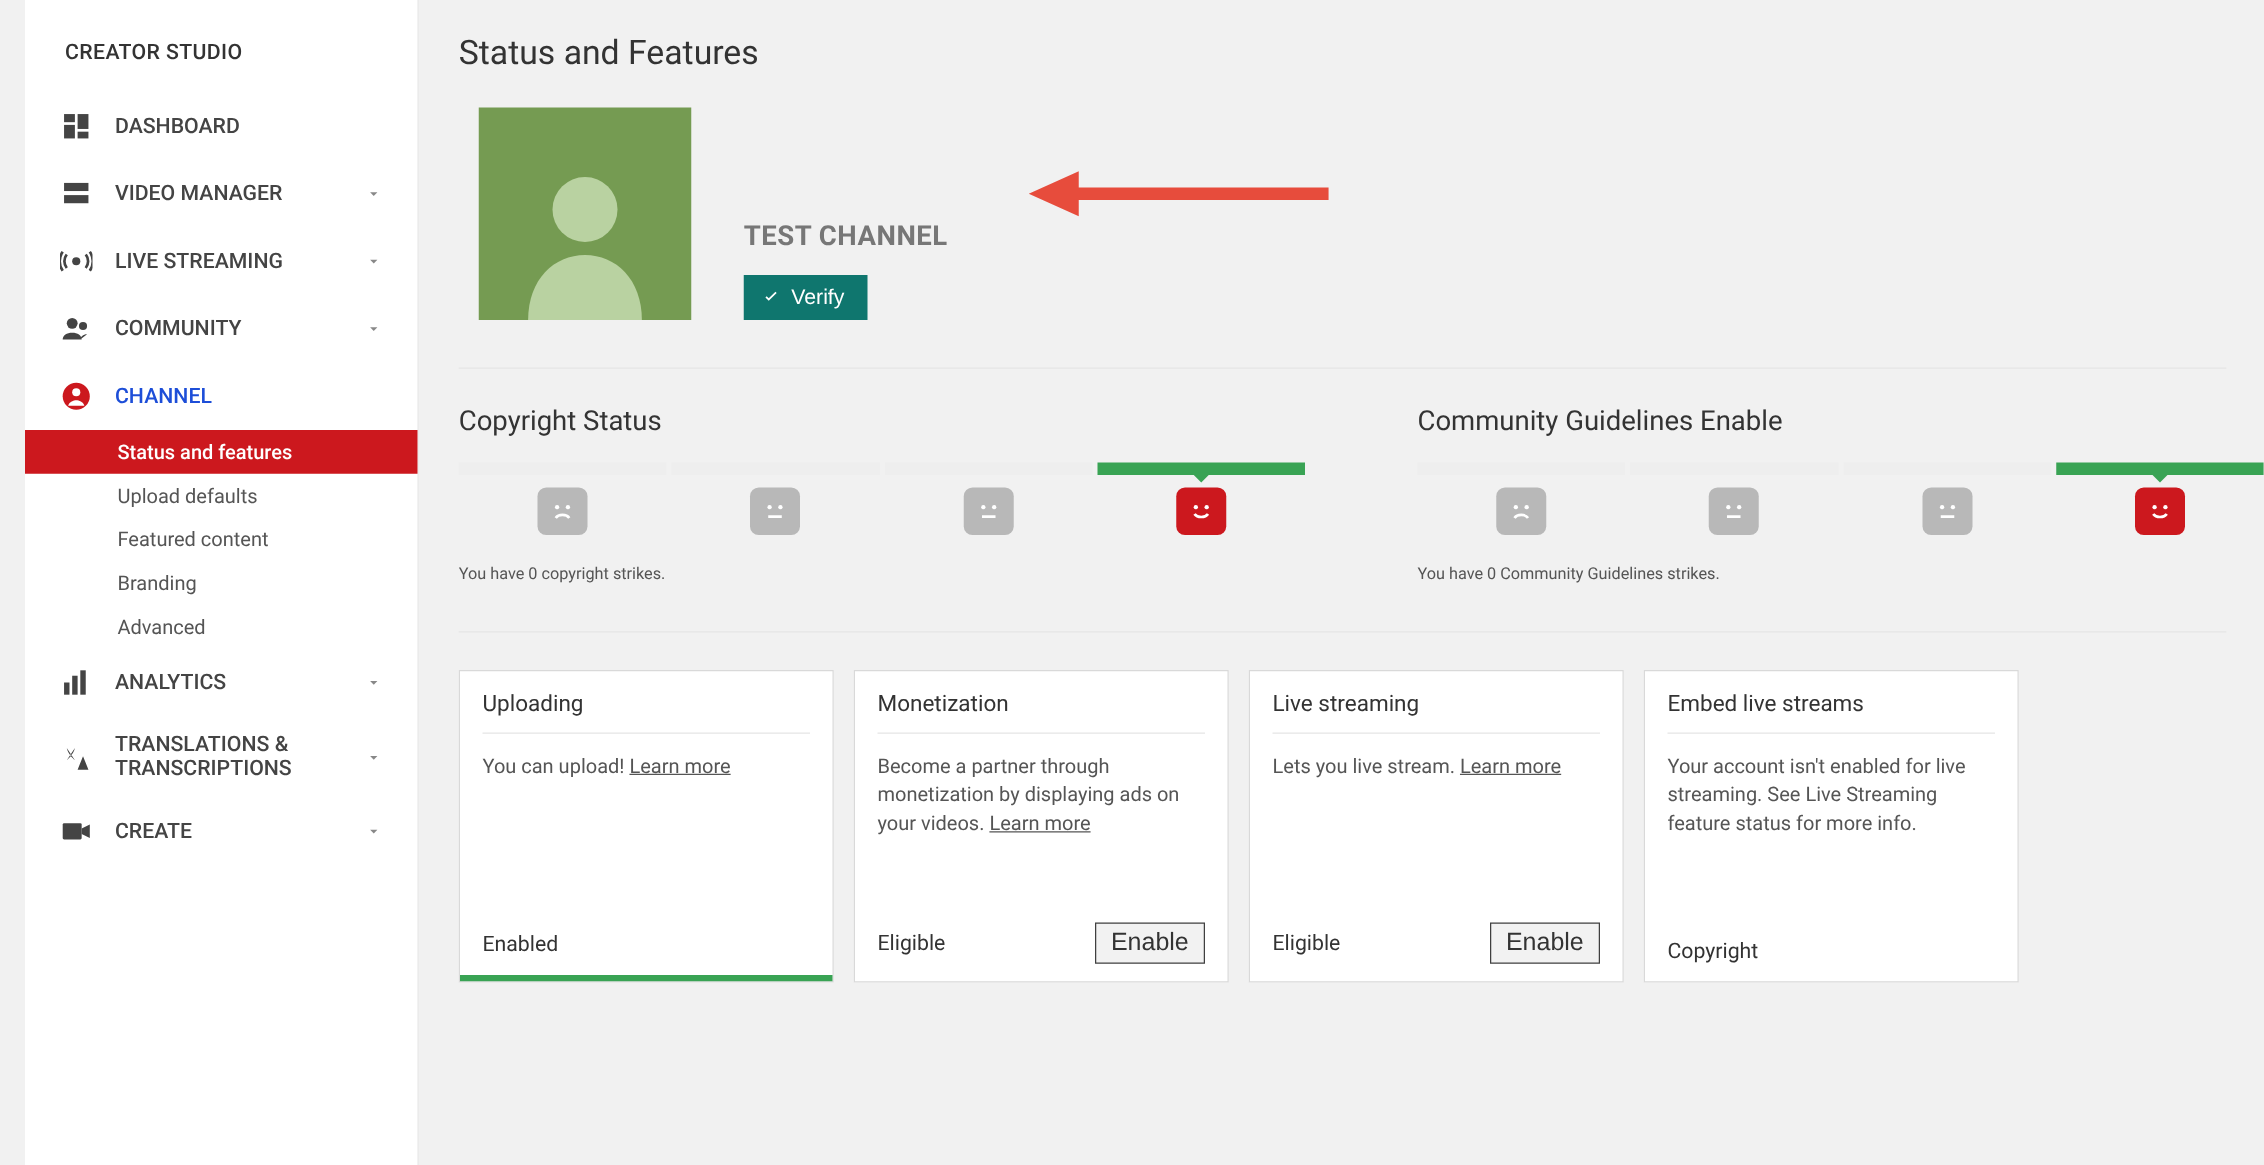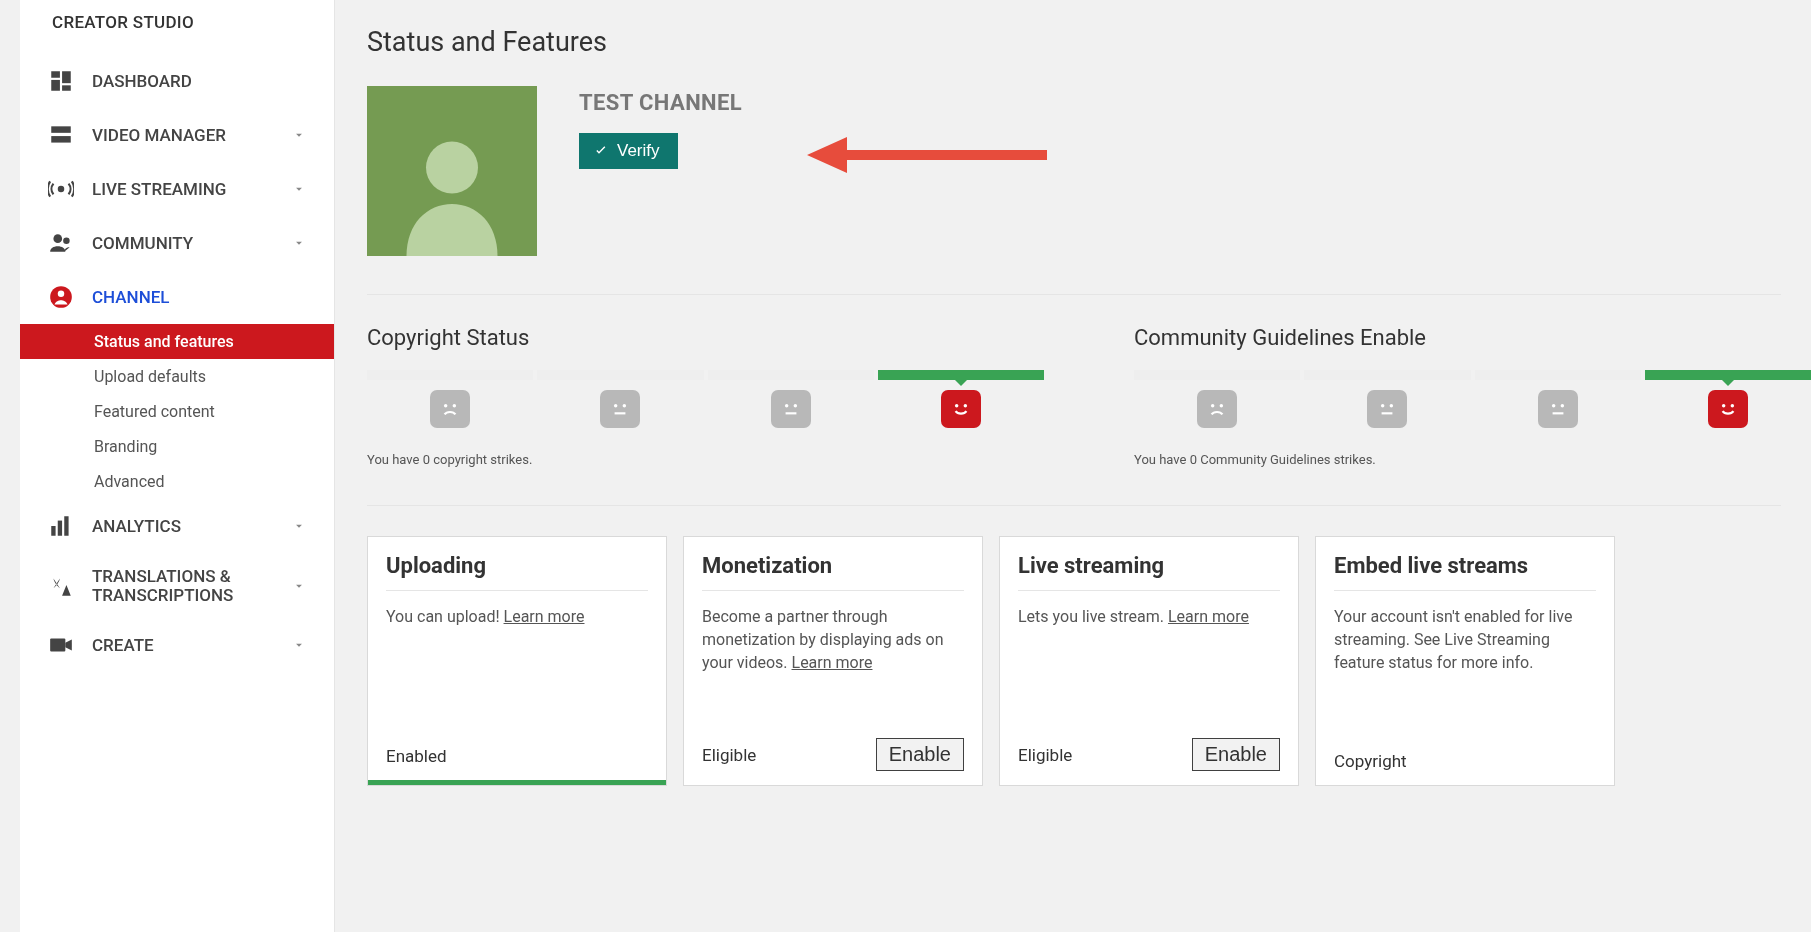--- a/index.html
+++ b/index.html
@@ -9,20 +9,21 @@
       color: #333;
       font-size: 16px;
     }
     .container { display: flex; min-height: 100vh; }
     
     
     .sidebar {
       width: 315px;
       background: #fff;
       border-right: 1px solid #e5e5e5;
+      padding-top: 20px;
       margin-left: 20px;
     }
     .sidebar-title {
       font-weight: 500;
       font-size: 17px;
       color: #333;
       padding: 12px 0 22px 32px;
       letter-spacing: 0.3px;
     }
     .nav-item {
@@ -67,22 +68,22 @@
     .main { flex: 1; padding: 26px 0 0 0; }
     .page-title {
       font-size: 27px;
       font-weight: 400;
       color: #333;
       margin-left: 32px;
       margin-bottom: 28px;
     }
     .channel-header {
       display: flex;
-      align-items: flex-start;
-      margin-left: 32px;
+      align-items: flex-end;
+      margin-left: 48px;
       position: relative;
     }
     .avatar {
       width: 170px; height: 170px;
       background: #759b52;
       display: flex;
       align-items: flex-end;
       justify-content: center;
       overflow: hidden;
     }
@@ -174,22 +175,22 @@
       border: 1px solid #d9d9d9;
       background: #fff;
       width: 300px;
       padding: 16px 18px 0 18px;
       display: flex;
       flex-direction: column;
       min-height: 250px;
       position: relative;
     }
     .feature-title {
-      font-size: 22px;
-      font-weight: 700;
+      font-size: 18px;
+      font-weight: 400;
       color: #333;
       padding-bottom: 12px;
       border-bottom: 1px solid #e5e5e5;
       margin-bottom: 14px;
     }
     .feature-desc { font-size: 16px; color: #555; line-height: 1.45; flex: 1; }
     .feature-desc a, .learn-more {
       color: #555;
       text-decoration: underline;
       cursor: pointer;

